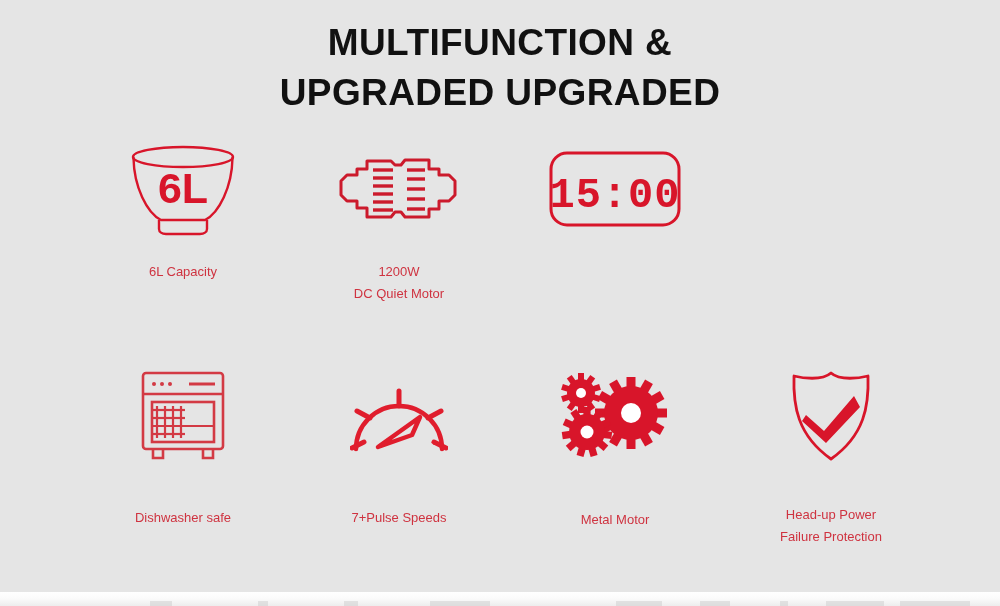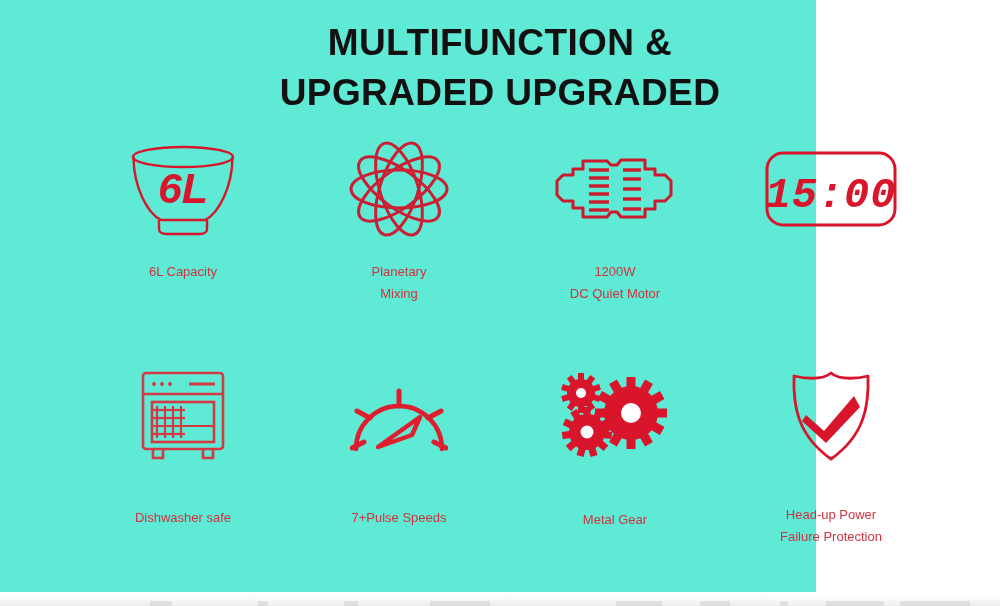--- a/index.html
+++ b/index.html
@@ -8,24 +8,24 @@
     background: #ffffff;
   }
   body {
     width: 1000px;
     height: 606px;
     font-family: "Liberation Sans", sans-serif;
     overflow: hidden;
     position: relative;
   }
   .page {
-    width: 816px;
+    width: 1000px;
     height: 606px;
     position: relative;
-    background: #5eead4;
+    background: #e5e5e5;
   }
 
   
   .title-block {
     position: absolute;
     top: 18px;
     left: 0;
     width: 1000px;
     text-align: center;
   }
@@ -62,21 +62,20 @@
   .cell-0 { margin-left: 72px; }
   .cell-1 { margin-left: -6px; }
   .cell-2 { margin-left: -6px; }
   .cell-3 { margin-left: -6px; }
 
   .icon-wrap {
     height: 108px;
     display: flex;
     align-items: center;
     justify-content: flex-start;
-    font-style: italic;
   }
   .label {
     margin-top: 18px;
     text-align: center;
     color: #cf3340;
     font-size: 13px;
     line-height: 22px;
     white-space: pre-line;
   }
   .row-2 .icon-wrap { height: 112px; }
@@ -126,35 +125,20 @@
           <svg width="116" height="96" viewBox="0 0 116 96">
             <ellipse cx="58" cy="16" rx="50" ry="10" fill="none" stroke="#d8152a" stroke-width="2.4"></ellipse>
             <path d="M8.5 17 C9 46 22 72 36 79 L80 79 C94 72 107 46 107.5 17" fill="none" stroke="#d8152a" stroke-width="2.4" stroke-linecap="round"></path>
             <path d="M34 79 L34 88 C34 91 37 93 41 93 L75 93 C79 93 82 91 82 88 L82 79" fill="none" stroke="#d8152a" stroke-width="2.4" stroke-linejoin="round"></path>
             <text x="58" y="62" text-anchor="middle" font-family="Liberation Sans, sans-serif" font-size="43" font-weight="bold" fill="#d8152a">6L</text>
           </svg>
         </div>
         <div class="label">6L Capacity</div>
       </div>
 
-      <div class="cell cell-1">
-        <div class="icon-wrap">
-          <svg width="104" height="100" viewBox="0 0 104 100">
-            <g fill="none" stroke="#cc1f33" stroke-width="3">
-              <ellipse cx="52" cy="50" rx="48" ry="19" transform="rotate(0 52 50)"></ellipse>
-              <ellipse cx="52" cy="50" rx="48" ry="19" transform="rotate(36 52 50)"></ellipse>
-              <ellipse cx="52" cy="50" rx="48" ry="19" transform="rotate(72 52 50)"></ellipse>
-              <ellipse cx="52" cy="50" rx="48" ry="19" transform="rotate(108 52 50)"></ellipse>
-              <ellipse cx="52" cy="50" rx="48" ry="19" transform="rotate(144 52 50)"></ellipse>
-            </g>
-          </svg>
-        </div>
-        <div class="label">Planetary
-Mixing</div>
-      </div>
 
       <div class="cell cell-2">
         <div class="icon-wrap">
           <svg width="124" height="76" viewBox="0 0 124 76">
             <path d="M30 18 L30 10 L54 10 L58 14 L64 14 L68 9 L92 9 L92 18
                      L102 18 L102 24 L112 24 L118 30 L118 44 L112 50 L102 50 L102 58
                      L92 58 L92 66 L68 66 L64 61 L58 61 L54 66 L30 66 L30 57
                      L20 57 L20 50 L10 50 L4 44 L4 30 L10 24 L20 24 L20 18 Z" fill="none" stroke="#cc1a2c" stroke-width="3" stroke-linejoin="round"></path>
               <g stroke="#cc1a2c" stroke-width="3.4" stroke-linecap="butt">
                 <line x1="36" y1="19" x2="56" y2="19"></line>
@@ -288,21 +272,21 @@
                 <rect x="-3.6" y="-25" width="7.2" height="8.5" transform="rotate(228.9)"></rect>
                 <rect x="-3.6" y="-25" width="7.2" height="8.5" transform="rotate(261.6)"></rect>
                 <rect x="-3.6" y="-25" width="7.2" height="8.5" transform="rotate(294.3)"></rect>
                 <rect x="-3.6" y="-25" width="7.2" height="8.5" transform="rotate(327)"></rect>
               </g>
               <circle cx="0" cy="0" r="18"></circle>
               <circle cx="0" cy="0" r="6.5" fill="#ffffff"></circle>
             </g>
           </svg>
         </div>
-        <div class="label">Metal Gear</div>
+        <div class="label">Metal Motor</div>
       </div>
 
       <div class="cell cell-3 r2c3">
         <div class="icon-wrap">
           <svg width="94" height="94" viewBox="0 0 94 94">
             <path d="M47 4 C38 12 18 9 10 7 C9 36 13 66 47 90 C81 66 85 36 84 7 C76 9 56 12 47 4 Z" fill="none" stroke="#d8152a" stroke-width="2.8" stroke-linejoin="round"></path>
             <path d="M22 46 L40 62 L70 27 L76 38 L42 74 L18 52 Z" fill="#d8152a"></path>
           </svg>
         </div>
         <div class="label">Head-up Power

